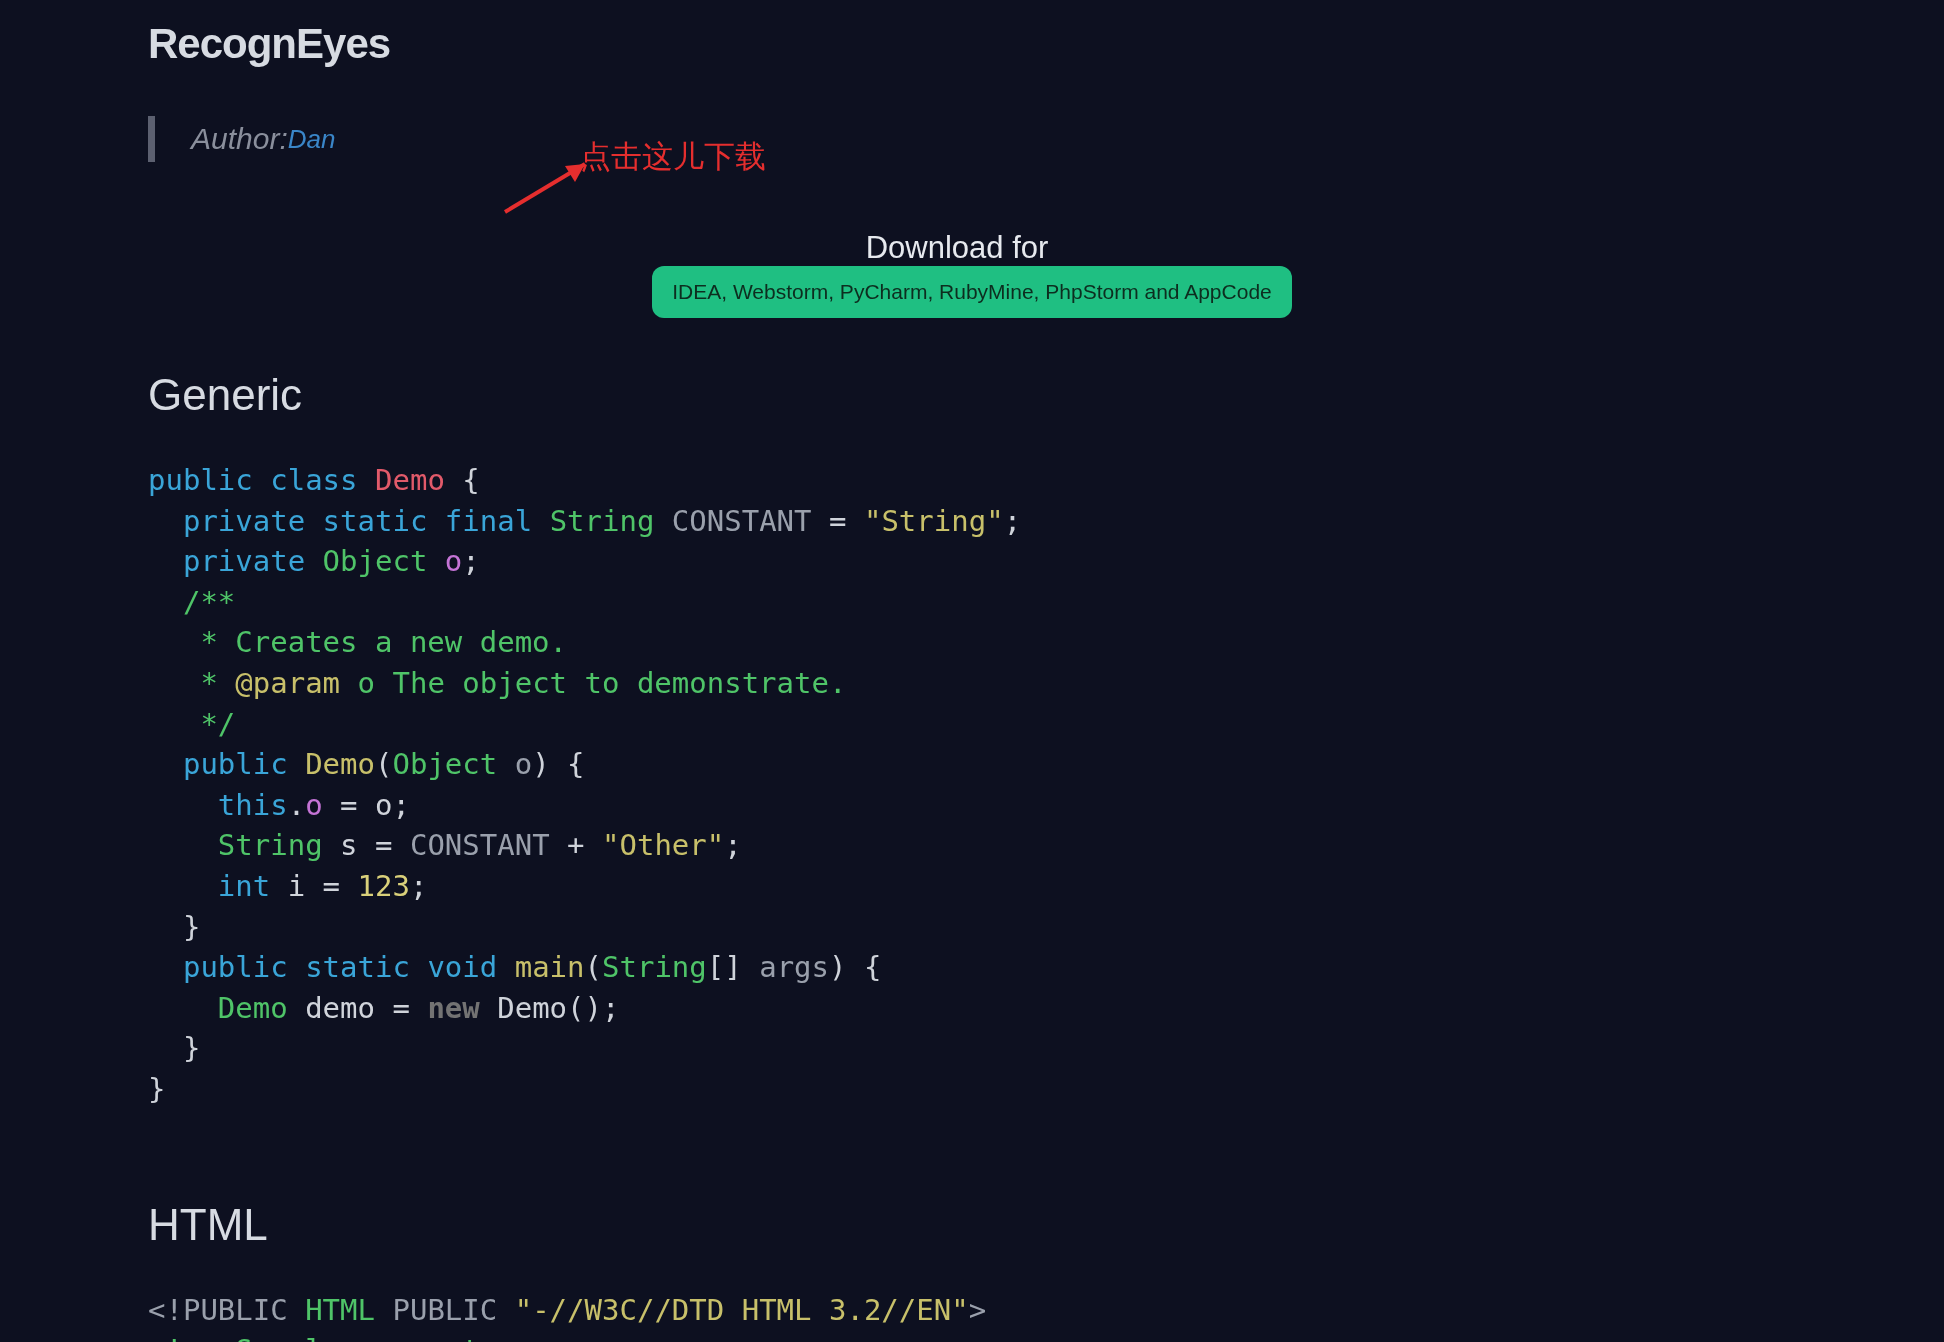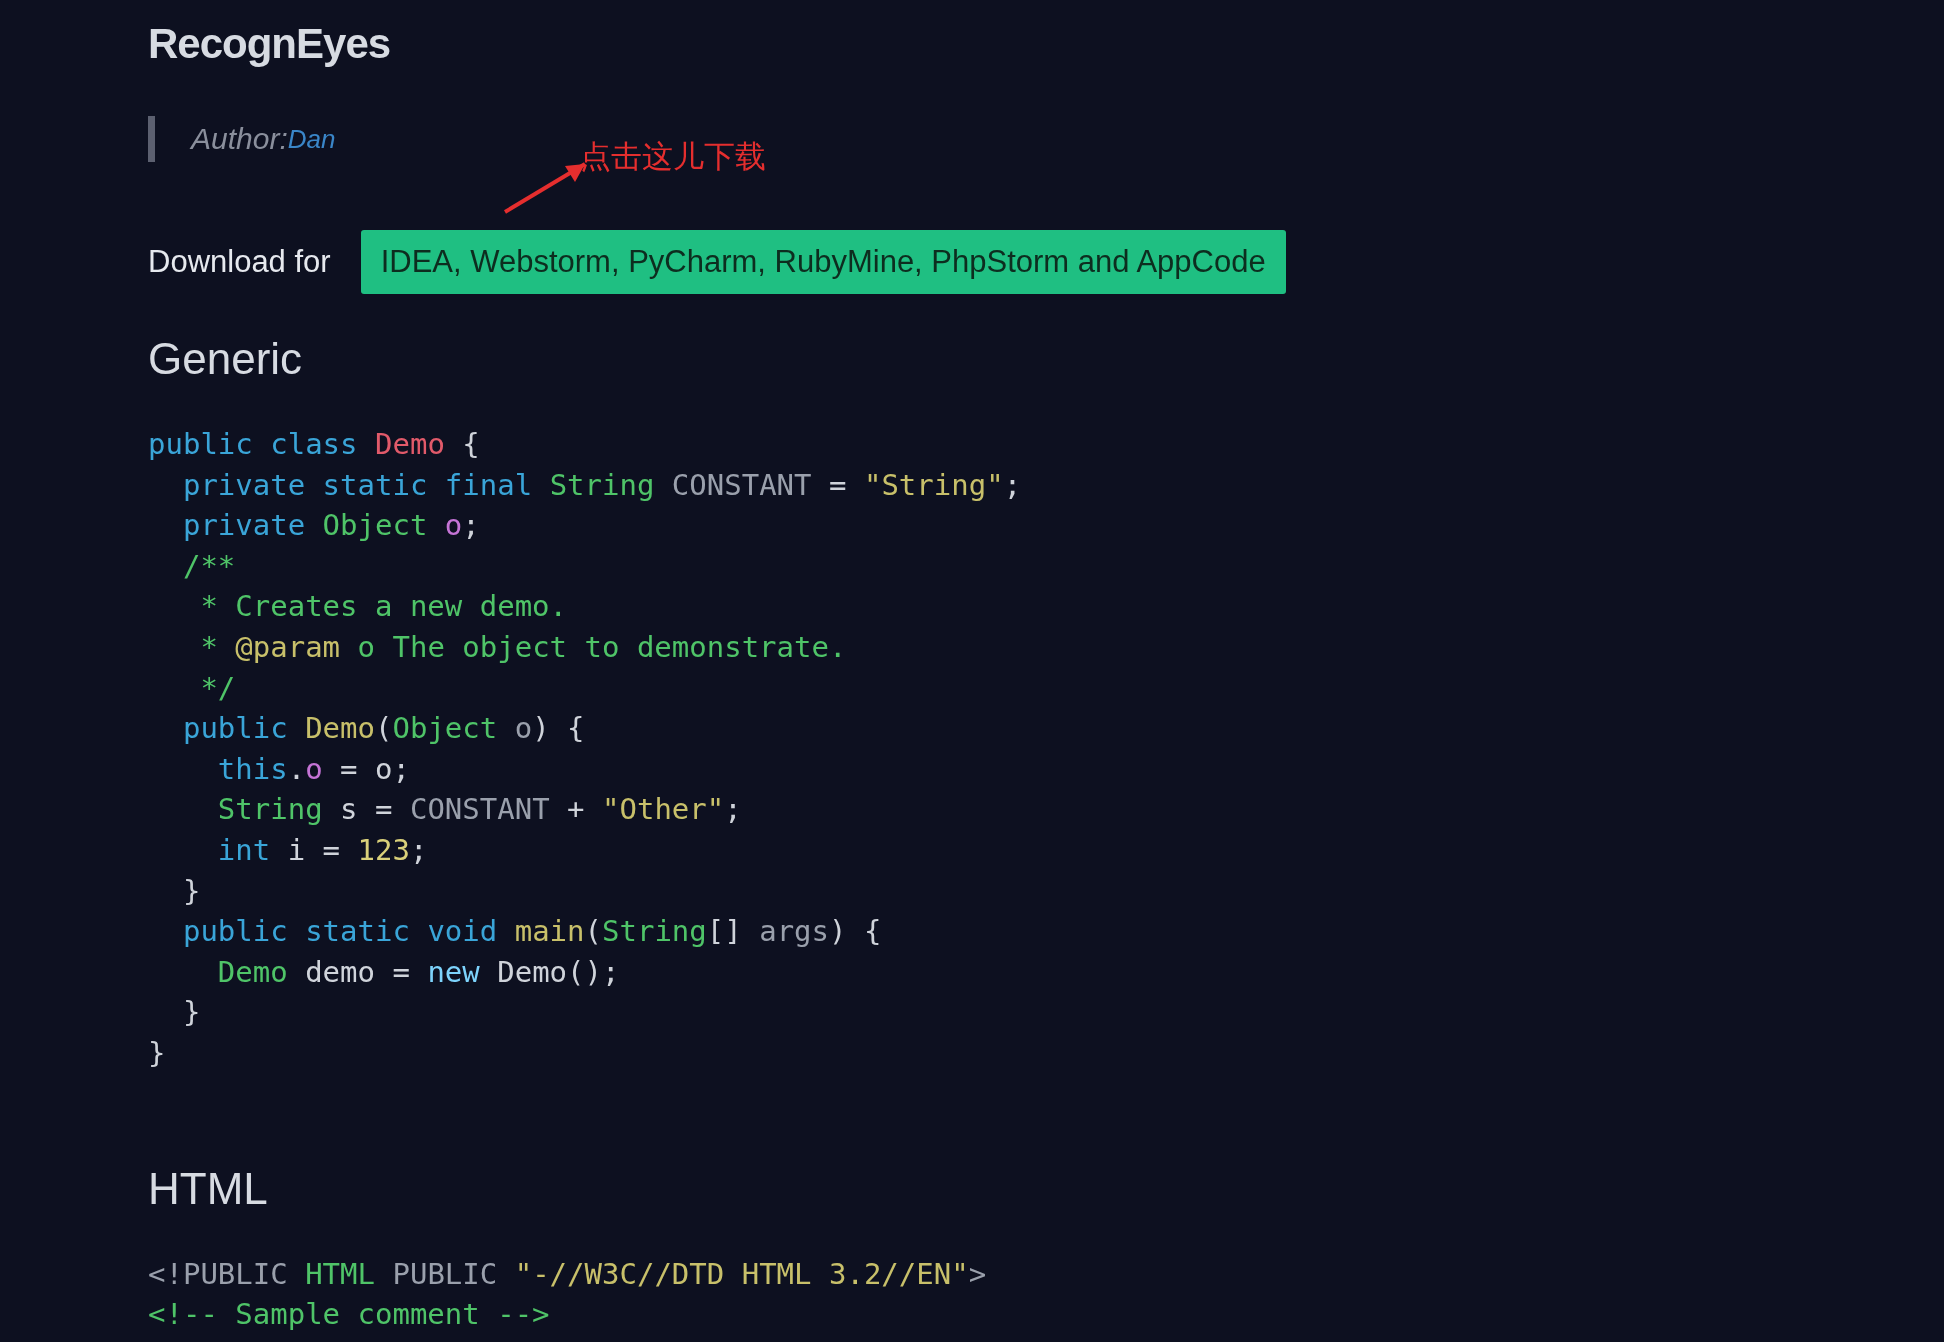--- a/index.html
+++ b/index.html
@@ -58,35 +58,36 @@
     position: absolute;
     left: 495px;
     top: 152px;
     width: 110px;
     height: 70px;
     pointer-events: none;
   }
   .download-row {
     display: flex;
     align-items: center;
-    margin-bottom: 40px;
+    margin-bottom: 52px;
+    flex-direction: column;
   }
   .download-label {
     color: #e6e9ee;
     font-size: 31px;
     font-weight: 400;
     margin-right: 30px;
   }
   .download-button {
     background: #1fbf82;
     color: #0d2d1f;
-    font-size: 31px;
+    font-size: 21px;
     font-weight: 400;
     padding: 14px 20px;
-    border-radius: 3px;
+    border-radius: 12px;
     display: inline-block;
   }
   h2.section {
     font-size: 44px;
     font-weight: 400;
     color: #d7dbe2;
     margin: 0 0 40px 0;
   }
   pre.code {
     font-family: "Menlo", "Consolas", "Monaco", monospace;
@@ -102,21 +103,21 @@
   .tok-const  { color: #9aa0ac; }
   .tok-str    { color: #c8c06a; }
   .tok-field  { color: #c574d6; }
   .tok-comment{ color: #4fc468; }
   .tok-doctag { color: #c8c06a; }
   .tok-method { color: #c8c06a; }
   .tok-paramn { color: #9aa0ac; }
   .tok-var    { color: #d0d4db; }
   .tok-num    { color: #d9d07a; }
   .tok-punct  { color: #cfd3da; }
-  .tok-new    { color: #7dd3fc; }
+  .tok-new    { color: #737373; font-weight: bold; }
   .tok-doctype{ color: #9aa0ac; }
   .tok-htmltag{ color: #4fc468; }
   .tok-htmlstr{ color: #c8c06a; }
   .tok-htmlcomment{ color: #4fc468; }
 </style>
 </head>
 <body>
 
 <div class="page">
 

